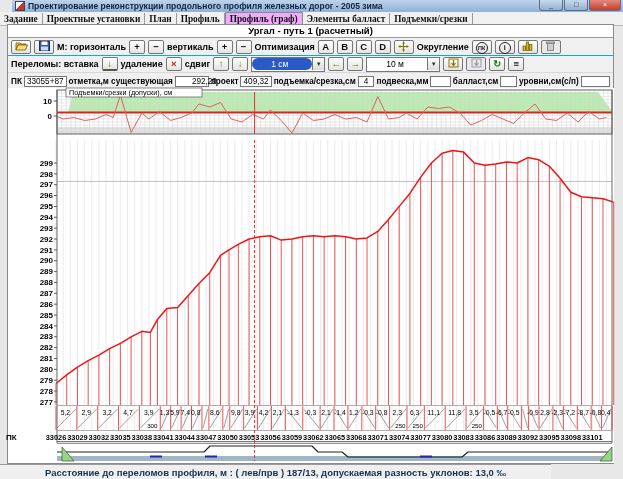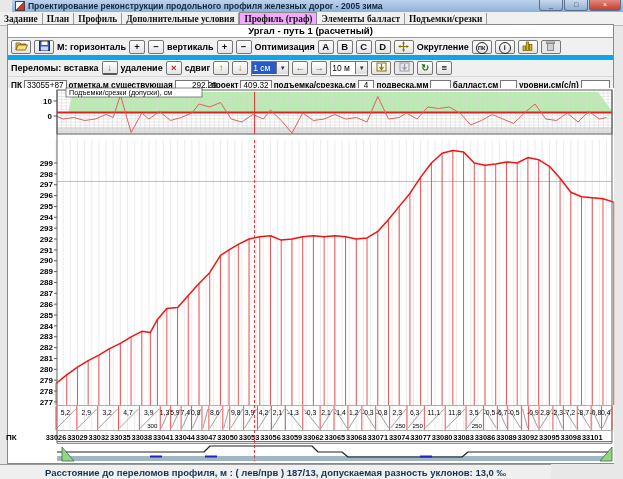--- a/index.html
+++ b/index.html
@@ -9,34 +9,34 @@
   .appicon{width:8px;height:8px;margin-left:3px;background:linear-gradient(135deg,#fff 50%,#cc3333 50%);border:1px solid #444;}
   .winbtns{position:absolute;right:2px;top:0;display:flex;gap:1px;}
   .wbtn{width:22px;height:10px;font-size:7px;line-height:9px;text-align:center;color:#fff;background:linear-gradient(#c9d9ec,#93aed0);border:1px solid #5a7090;border-top:none;border-radius:0 0 3px 3px;color:#28425e;}
   .wbtn.close{width:30px;background:linear-gradient(#e08a7e,#c43d2c);color:#fff;}
   .tabs{position:absolute;left:0;top:12px;width:623px;height:13px;background:#f0f0f0;border-bottom:1px solid #b5b5b5;display:flex;align-items:center;white-space:nowrap;overflow:hidden;}
   .tab{font-size:9.3px;font-weight:bold;color:#111;padding:0 4px;border-right:1px solid #9a9a9a;line-height:12px;font-family:Liberation Serif, serif;}
   .tab.active{background:#f0abfc;border:1px solid #8a8a8a;border-bottom:none;}
   .panel{position:absolute;left:7px;top:24px;width:607px;height:440px;border:1px solid #8a8a8a;background:#f0f0f0;box-sizing:border-box;}
   .phead{height:12px;background:#fff;border-bottom:1px solid #9a9a9a;text-align:center;font-size:9.5px;font-weight:bold;line-height:12px;color:#000;}
   .trow{display:flex;align-items:center;gap:3px;padding:0 3px;white-space:nowrap;}
-  .trow1{height:17px;border-bottom:5px solid #0ea5e9;}
+  .trow1{height:17px;border-bottom:1px solid #0ea5e9;}
   .trow2{height:16px;border-bottom:1px solid #d8d8d8;}
   .frow{height:16px;display:flex;align-items:center;gap:2px;padding:0 3px;white-space:nowrap;border-bottom:1px solid #c8c8c8;}
   .lbl{font-size:9px;font-weight:bold;color:#000;}
   .flbl{font-size:8.2px;font-weight:bold;color:#000;}
   .tb{height:14px;min-width:16px;box-sizing:border-box;border:1px solid #767676;background:linear-gradient(#ffffff,#e3e3e3);font-size:9.5px;font-weight:bold;text-align:center;line-height:12px;padding:0 2px;border-radius:2px;color:#111;}
   .tb.wide{min-width:20px;}
   .tb.gold{color:#8a7400;}
   .tb.green{color:#1d7a1d;}
   .tb.red{color:#b02020;}
   .tb.dis{color:#999;background:#e9e9e9;}
   .circ{display:inline-block;width:10px;height:10px;border:1px solid #222;border-radius:50%;font-size:7px;line-height:10px;font-weight:bold;}
   .combo{display:flex;align-items:center;height:13px;border:1px solid #767676;background:#fff;}
-  .combo .val{font-size:8.5px;padding:0 1px;line-height:12px;min-width:22px;}
+  .combo .val{font-size:8.5px;padding:0 19px;line-height:12px;min-width:22px;border-radius:6px;}
   .combo.sel .val{background:#2a5ac5;color:#fff;}
   .combo .car{width:11px;height:12px;background:linear-gradient(#fdfdfd,#dcdcdc);border-left:1px solid #767676;font-size:6px;line-height:12px;text-align:center;color:#333;}
   .fbox{height:11px;box-sizing:border-box;border:1px solid #767676;background:#fff;font-size:8.2px;line-height:10px;padding:0 2px;text-align:center;color:#000;}
   .chartbg{position:absolute;left:8px;top:88px;width:606px;height:375px;background:#fff;}
   #ov{position:absolute;left:0;top:0;width:623px;height:479px;z-index:6;pointer-events:none;}
   .statusbar{position:absolute;left:0;top:464px;width:551px;height:15px;background:#efefef;border-top:1px solid #9a9a9a;text-align:center;font-size:9.5px;font-weight:bold;color:#16324f;line-height:15px;}
   .icon-svg{display:block;margin:0 auto;}
 </style>
 </head>
 <body>
@@ -46,23 +46,23 @@
   <span class="ttl">Проектирование реконструкции продольного профиля железных дорог - 2005 зима</span>
 </div>
 <div class="winbtns">
   <span class="wbtn">_</span>
   <span class="wbtn">□</span>
   <span class="wbtn close">×</span>
 </div>
 
 <div class="tabs" id="tabs">
     <span class="tab">Задание</span>
+    <span class="tab">Проектные установки</span>
     <span class="tab">План</span>
     <span class="tab">Профиль</span>
-    <span class="tab">Дополнительные условия</span>
     <span class="tab active">Профиль (граф)</span>
     <span class="tab">Элементы балласт</span>
     <span class="tab">Подъемки/срезки</span>
   </div>
 
 <div class="panel">
   <div class="phead">Ургал - путь 1 (расчетный)</div>
 
   <div class="trow trow1">
     <span class="tb wide">

